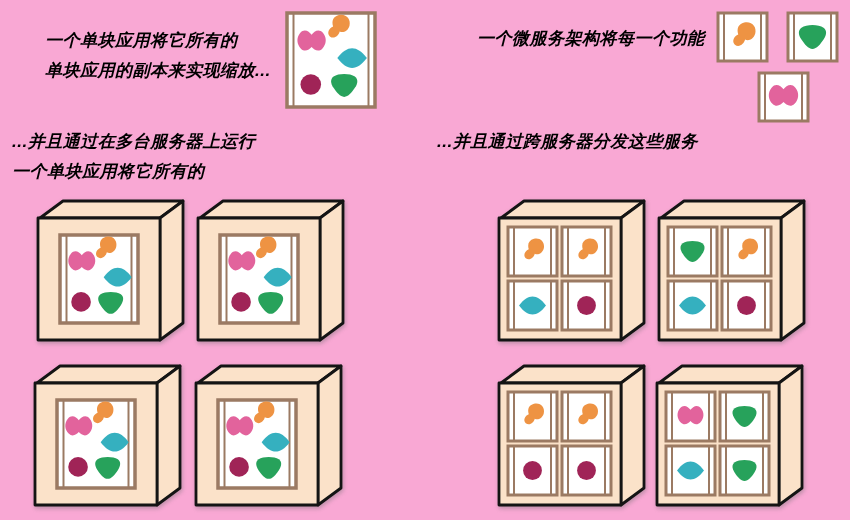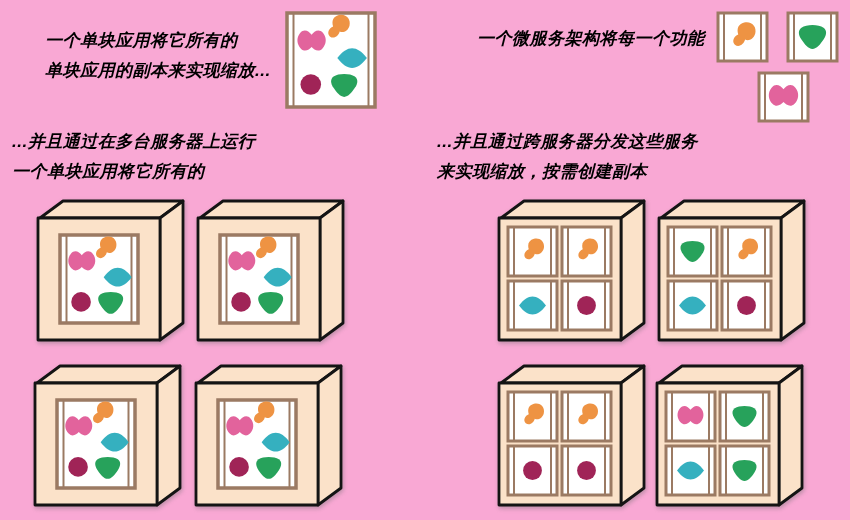--- a/index.html
+++ b/index.html
@@ -42,21 +42,20 @@
     <div>一个微服务架构将每一个功能</div>
   </div>
 
   <div class="txt" id="t-ml">
     <div>...并且通过在多台服务器上运行</div>
     <div>一个单块应用将它所有的</div>
   </div>
 
   <div class="txt" id="t-mr">
     <div>...并且通过跨服务器分发这些服务</div>
-    <div>来实现缩放，按需创建副本</div>
   </div>
 
   <div class="slot" id="b-app">
       <svg width="92" height="98" viewBox="0 0 92 98">
         <rect x="2" y="2" width="88" height="94" fill="#ffffff" stroke="#9b7a63" stroke-width="3.5"></rect>
         <line x1="8.5" y1="3" x2="8.5" y2="95" stroke="#9b7a63" stroke-width="2"></line>
         <line x1="83.5" y1="3" x2="83.5" y2="95" stroke="#9b7a63" stroke-width="2"></line>
         <path d="M6,9C11,3 17,7 20,11C23,7 29,3 34,9C39,15 38,23 33,28C28,33 23,29 20,26C17,29 12,33 7,28C2,23 1,15 6,9Z" transform="translate(10.2 14.7) scale(0.82)" fill="#e2639c"></path>
         <path d="M22,3C31,1 37,8 35,16C33,23 27,25 23,23C22,28 16,33 11,29C7,25 10,19 15,17C13,10 15,5 22,3Z" transform="translate(35.8 1.6) scale(0.82)" fill="#ee9343"></path>
         <path d="M2,20C8,12 14,8 20,8C26,8 32,12 38,20C32,28 26,32 20,32C14,32 8,28 2,20Z" transform="translate(50.7 30.7) scale(0.82)" fill="#35b0bf"></path>

